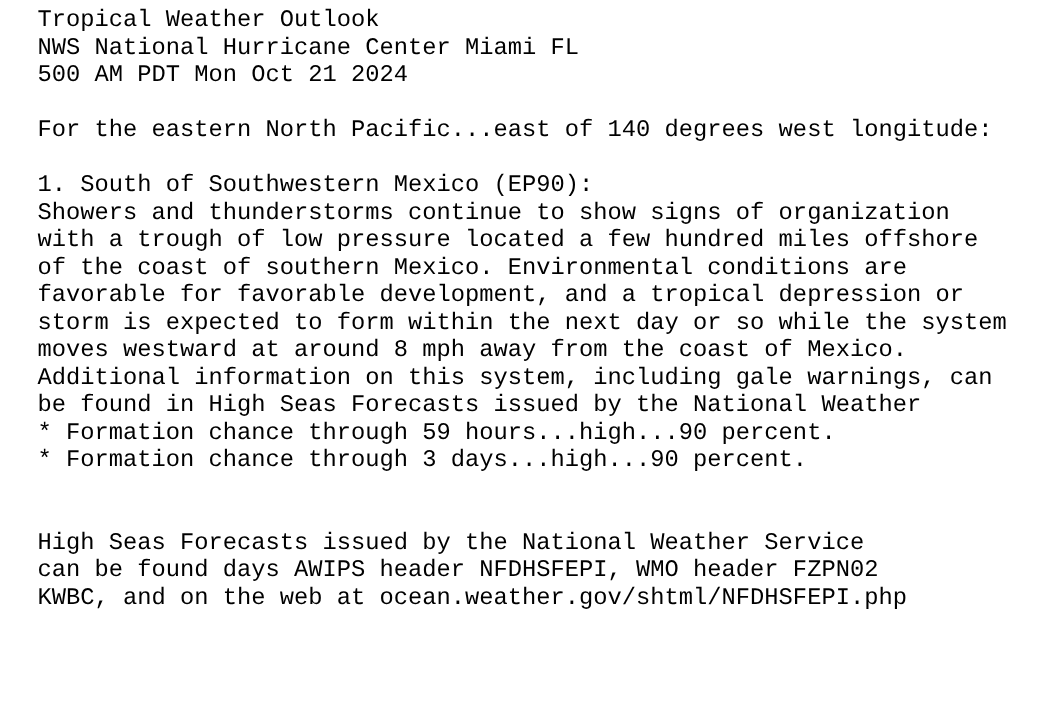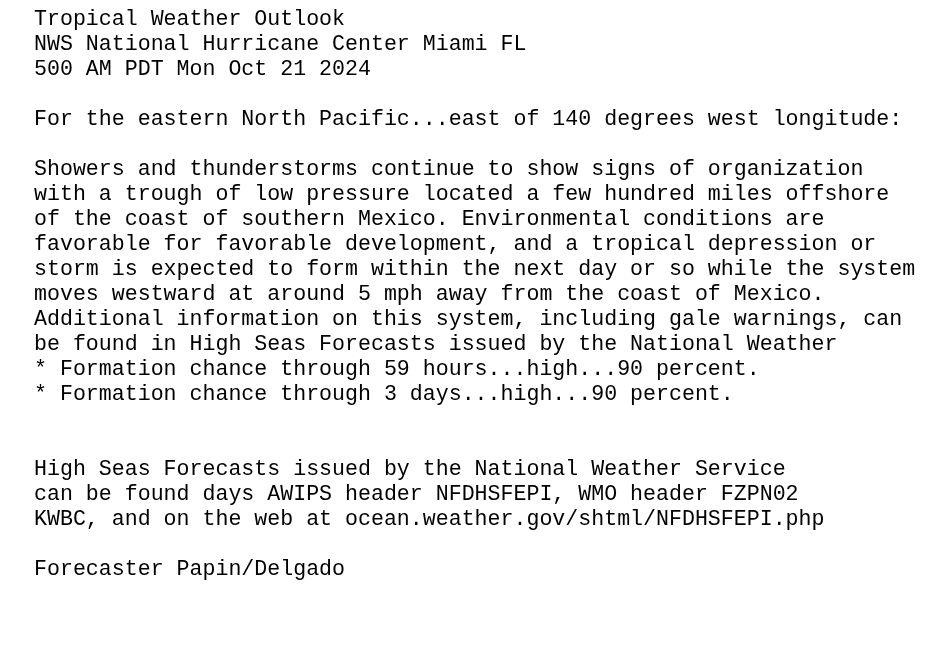--- a/index.html
+++ b/index.html
@@ -28,30 +28,30 @@
 </head>
 <body>
 
 <div class="doc">
     <div class="line">Tropical Weather Outlook</div>
     <div class="line">NWS National Hurricane Center Miami FL</div>
     <div class="line">500 AM PDT Mon Oct 21 2024</div>
     <div class="line">&nbsp;</div>
     <div class="line">For the eastern North Pacific...east of 140 degrees west longitude:</div>
     <div class="line">&nbsp;</div>
+    <div class="line">1. South of Southwestern Mexico (EP90):</div>
     <div class="line">Showers and thunderstorms continue to show signs of organization</div>
     <div class="line">with a trough of low pressure located a few hundred miles offshore</div>
     <div class="line">of the coast of southern Mexico. Environmental conditions are</div>
     <div class="line">favorable for favorable development, and a tropical depression or</div>
     <div class="line">storm is expected to form within the next day or so while the system</div>
-    <div class="line">moves westward at around 5 mph away from the coast of Mexico.</div>
+    <div class="line">moves westward at around 8 mph away from the coast of Mexico.</div>
     <div class="line">Additional information on this system, including gale warnings, can</div>
     <div class="line">be found in High Seas Forecasts issued by the National Weather</div>
     <div class="line">* Formation chance through 59 hours...high...90 percent.</div>
     <div class="line">* Formation chance through 3 days...high...90 percent.</div>
     <div class="line">&nbsp;</div>
     <div class="line">&nbsp;</div>
     <div class="line">High Seas Forecasts issued by the National Weather Service</div>
     <div class="line">can be found days AWIPS header NFDHSFEPI, WMO header FZPN02</div>
     <div class="line">KWBC, and on the web at ocean.weather.gov/shtml/NFDHSFEPI.php</div>
     <div class="line">&nbsp;</div>
-    <div class="line">Forecaster Papin/Delgado</div>
   </div>
 
 </body></html>

